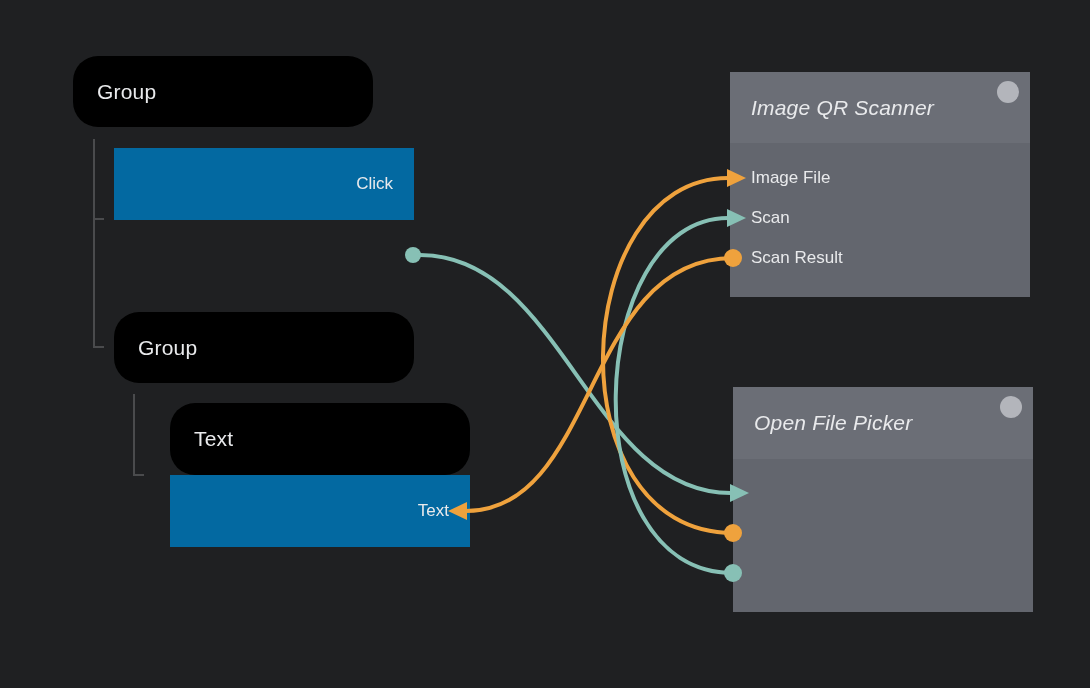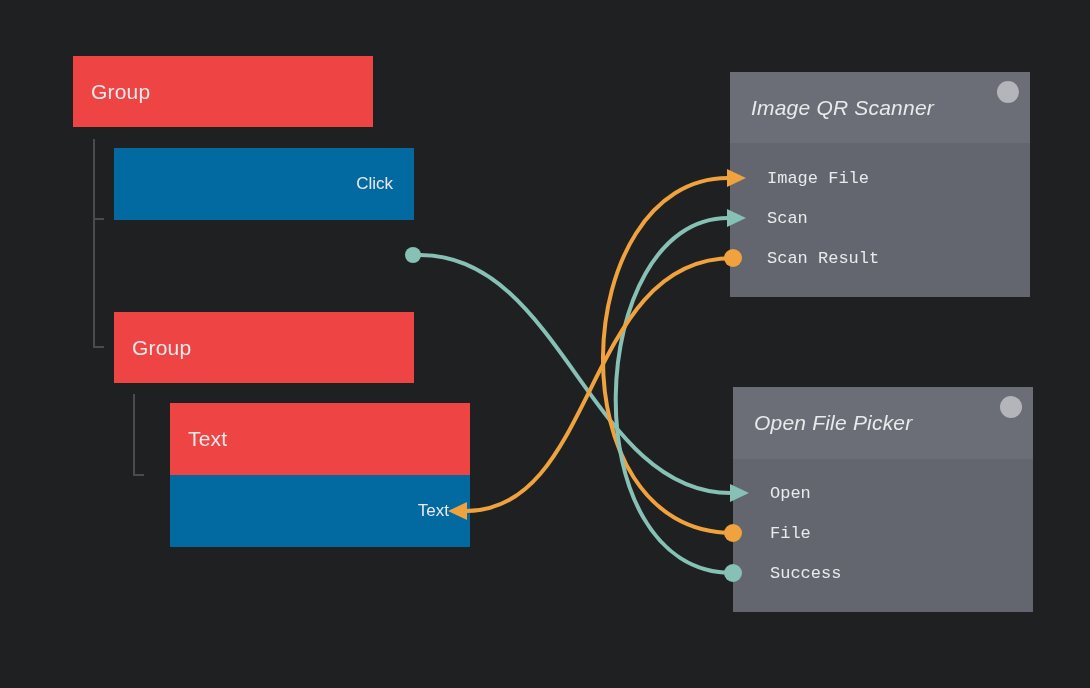--- a/index.html
+++ b/index.html
@@ -17,27 +17,28 @@
     background: #1f2022;
   }
   
   .tree-box {
     position: absolute;
     width: 300px;
     color: #e9eaec;
   }
   .box-header {
     height: 71px;
-    background: #ef4444;
+    background: #000000;
     display: flex;
     align-items: center;
-    padding-left: 18px;
+    padding-left: 24px;
     box-sizing: border-box;
     font-size: 21px;
     letter-spacing: 0.2px;
+    border-radius: 25px;
   }
   .box-body {
     height: 72px;
     background: #0369a1;
     display: flex;
     align-items: center;
     justify-content: flex-end;
     padding-right: 21px;
     box-sizing: border-box;
     font-size: 17px;
@@ -66,24 +67,23 @@
     position: absolute;
     top: 9px;
     right: 11px;
     width: 22px;
     height: 22px;
     border-radius: 50%;
     background: #b3b5bb;
   }
   .node-ports {
     position: absolute;
-    left: 16px;
+    left: 0;
     top: 86px;
     width: 100%;
-    font-family: Liberation Mono, monospace;
   }
   .port-row {
     height: 40px;
     display: flex;
     align-items: center;
     padding-left: 21px;
     box-sizing: border-box;
     font-size: 17px;
   }
   
@@ -134,31 +134,20 @@
         <span>Scan Result</span>
       </div>
     </div>
   </div>
 
   <div class="node" style="left:733px; top:387px;">
     <div class="node-header" style="height:72px;">
       <span>Open File Picker</span>
       <span class="node-indicator"></span>
     </div>
-    <div class="node-ports">
-      <div class="port-row">
-        <span>Open</span>
-      </div>
-      <div class="port-row">
-        <span>File</span>
-      </div>
-      <div class="port-row">
-        <span>Success</span>
-      </div>
-    </div>
   </div>
 
   <svg id="wires" viewBox="0 0 1090 688" xmlns="http://www.w3.org/2000/svg">
 
     <path d="M94,139 L94,347 L104,347 M94,219 L104,219" fill="none" stroke-width="2" stroke="#4a4b4d"></path>
     <path d="M134,394 L134,475 L144,475" fill="none" stroke-width="2" stroke="#4a4b4d"></path>
 
     <path d="M420,255 C562,255 590,493 731,493" fill="none" stroke-width="4" stroke-linecap="round" stroke="#87c0b5"></path>
     <polygon points="749,493 730,484 730,502" fill="#87c0b5"></polygon>
     <circle cx="413" cy="255" r="8" fill="#87c0b5"></circle>

